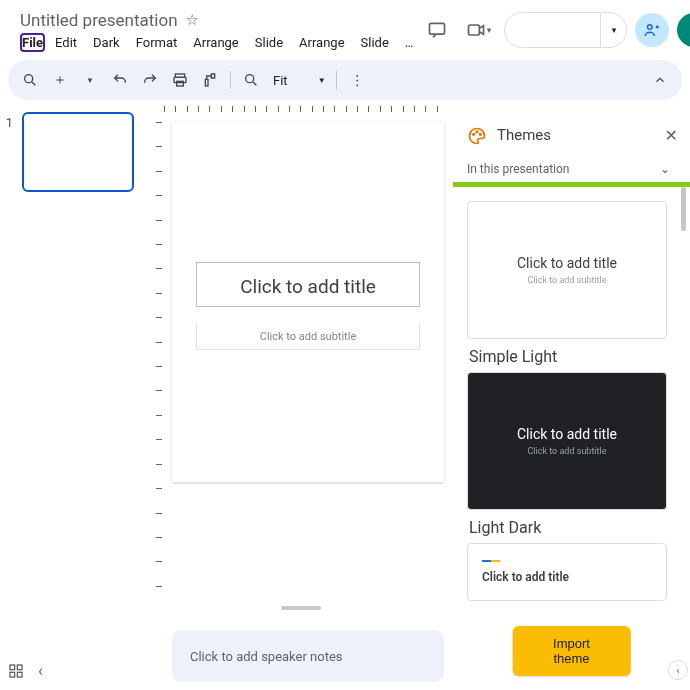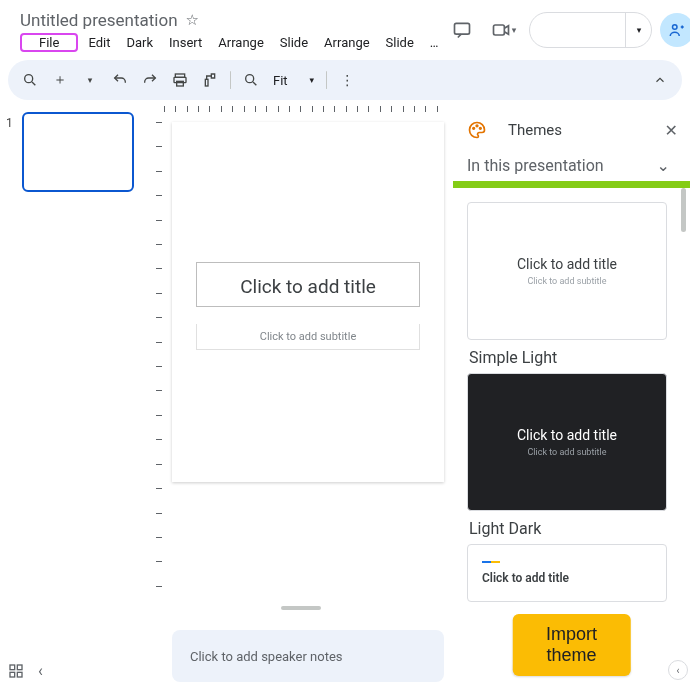--- a/index.html
+++ b/index.html
@@ -8,34 +8,34 @@
   
   .header { display: flex; align-items: center; padding: 6px 8px 0 8px; height: 54px; }
   .logo { width: 26px; height: 32px; margin: 0 8px 0 4px; display:flex; align-items:center; justify-content:center; }
   .logo svg { width: 100%; height: 100%; }
   .title-area { display:flex; flex-direction:column; }
   .title-row { display:flex; align-items:center; gap:8px; height:22px; }
   .doc-title { font-size: 17px; color:#5f6368; }
   .star { color:#5f6368; font-size:15px; }
   .menubar { display:flex; gap:4px; margin-top:2px; }
   .menubar .mi { font-size:13px; color:#202124; padding:2px 6px; border-radius:4px; cursor:pointer; }
-  .menubar .mi.hl { border:2px solid #d946ef; padding:0 17px; }
+  .menubar .mi.hl { border:2px solid #4c1d95; padding:0 0;font-weight:bold; }
   .header-right { margin-left:auto; display:flex; align-items:center; gap:8px; }
   .ibtn { width:34px; height:34px; border-radius:50%; display:flex; align-items:center; justify-content:center; cursor:pointer; color:#5f6368; }
   .slideshow-btn { display:flex; align-items:center; border:1px solid #dadce0; border-radius:20px; height:36px; overflow:hidden; }
   .slideshow-btn .main { padding:0 16px; font-size:14px; color:#3c4043; }
   .slideshow-btn .drop { border-left:1px solid #dadce0; width:26px; height:100%; display:flex; align-items:center; justify-content:center; }
   .share-round { width:34px; height:34px; border-radius:50%; background:#c2e7ff; display:flex; align-items:center; justify-content:center; color:#1967d2; }
   .avatar { width:34px; height:34px; border-radius:50%; background:#00897b; color:#fff; display:flex; align-items:center; justify-content:center; font-weight:500; font-size:15px; }
 
   
   .toolbar { display:flex; align-items:center; gap:2px; padding:4px 8px; margin:6px 8px 0 8px; background:#edf2fa; border-radius:24px; height:40px; }
   .tbtn { min-width:28px; height:28px; display:flex; align-items:center; justify-content:center; color:#444746; border-radius:4px; cursor:pointer; font-size:14px; }
   .tbtn.sep { width:1px; background:#c4c7c5; height:18px; min-width:1px; margin:0 4px; }
-  .zoom { display:flex; align-items:center; gap:4px; font-size:13px; padding:0 6px; }
+  .zoom { display:flex; align-items:center; gap:14px; font-size:13px; padding:0 6px; }
   .toolbar .collapse { margin-left:auto; }
 
   
   .main { display:flex; height: calc(690px - 54px - 46px); }
   
   .filmstrip { width: 150px; padding: 12px 8px 8px 6px; position:relative; }
   .slidenum { position:absolute; left:6px; top:16px; font-size:12px; color:#444; }
   .thumb { margin-left:16px; width:112px; height:80px; border:2px solid #0b57d0; border-radius:6px; background:#fff; }
 
   .canvas-wrap { flex:1; position:relative; background:#fff; padding-top:10px; }
@@ -44,37 +44,37 @@
   .vruler { position:absolute; top:22px; left:0; width:12px; bottom:80px; display:flex; flex-direction:column; }
   .vruler .tick{ flex:1; border-top:1px solid #5f6368; width:6px; margin-left:6px; }
   .canvas { position:absolute; left:22px; right:8px; top:22px; height:360px; background:#fff; box-shadow:0 1px 3px rgba(0,0,0,.2); }
   .ph-title { position:absolute; left:24px; right:24px; top:140px; border:1px solid #bdbdbd; padding:12px 10px 8px; text-align:center; font-size:19px; color:#3c4043; }
   .ph-sub { position:absolute; left:24px; right:24px; top:202px; border:1px solid #e0e0e0; border-top:none; padding:6px 10px; text-align:center; font-size:11px; color:#80868b; }
   .canvas-resize { position:absolute; left:50%; transform:translateX(-50%); bottom:80px; width:40px; height:4px; border-radius:3px; background:#c4c7c5; }
   .notes { position:absolute; left:22px; right:8px; bottom:8px; height:52px; background:#edf2fa; border-radius:8px; display:flex; align-items:center; padding:0 18px; font-size:13px; color:#5f6368; }
 
   
   .panel { width:238px; border-left:1px solid #fff; padding: 0 0 0 0; height:100%; display:flex; flex-direction:column; position:relative; }
-  .panel-header { display:flex; align-items:center; gap:21px; padding:20px 12px 10px 14px; }
+  .panel-header { display:flex; gap:10px; padding:26px 12px 10px 14px; }
   .palette-icon { color:#e37400; }
   .panel-title { font-size:15px; color:#3c4043; }
   .panel-close { margin-left:auto; color:#5f6368; cursor:pointer; font-size:16px; }
-  .panel-sub { display:flex; align-items:center; justify-content:space-between; font-size:16px; color:#5f6368; padding:6px 20px 6px 14px; border-bottom:7px solid #84cc16; }
+  .panel-sub { display:flex; align-items:center; justify-content:space-between; font-size:12px; color:#5f6368; padding:6px 20px 6px 14px; border-bottom:5px solid #84cc16; }
   .panel-scroll { position:relative; flex:1; overflow:hidden; padding:8px 14px 70px 14px; }
   .scrollbar { position:absolute; right:4px; top:0; width:5px; height:44px; background:#c4c7c5; border-radius:3px; }
   .theme-card { border:1px solid #dadce0; border-radius:4px; background:#fff; width: 200px; height:138px; display:flex; flex-direction:column; align-items:center; justify-content:center; margin-top:6px; }
   .theme-card.dark { background:#202124; }
   .theme-card .t { font-size:14px; color:#3c4043; }
   .theme-card.dark .t { color:#fff; }
   .theme-card .s { font-size:9px; color:#9aa0a6; margin-top:4px; }
   .theme-label { font-size:16px; color:#3c4043; margin:8px 0 6px 2px; }
   .theme-card.streamline { height:58px; padding-left:14px; align-items:flex-start; justify-content:center; border-color:#dadce0;}
   .theme-card.streamline .accent { width:18px; height:2px; background:linear-gradient(90deg,#1a73e8 50%,#fbbc04 50%); margin-bottom:8px; }
   .theme-card.streamline .t { font-weight:600; font-size:12px; }
-  .import-btn { position:absolute; left:50%; transform:translateX(-50%); bottom:14px; background:#fbbc04; color:#202124; border:none; border-radius:6px; padding:10px 26px; font-size:18px; font-weight:500; cursor:pointer; box-shadow:0 -6px 10px #fff, 0 1px 2px rgba(0,0,0,.15); }
+  .import-btn { position:absolute; left:50%; transform:translateX(-50%); bottom:14px; background:#fbbc04; color:#202124; border:none; border-radius:6px; padding:10px 26px; font-size:13px; font-weight:500; cursor:pointer; box-shadow:0 -6px 10px #fff, 0 1px 2px rgba(0,0,0,.15); }
 
   
   .bottom-left { position:absolute; left:8px; bottom:10px; display:flex; align-items:center; gap:14px; color:#5f6368; }
   .grid-icon { font-size:14px; }
   .bottom-chevron { position:absolute; right:2px; bottom:10px; width:20px; height:20px; border:1px solid #dadce0; border-radius:50%; display:flex; align-items:center; justify-content:center; font-size:10px; color:#5f6368; background:#fff;}
   svg { display:block; }
 </style>
 </head>
 <body>
 
@@ -88,21 +88,21 @@
   </div>
   <div class="title-area">
     <div class="title-row">
       <span class="doc-title">Untitled presentation</span>
       <span class="star">☆</span>
     </div>
     <div class="menubar">
       <span class="mi hl">File</span>
       <span class="mi">Edit</span>
       <span class="mi">Dark</span>
-      <span class="mi">Insert</span>
+      <span class="mi">Format</span>
       <span class="mi">Arrange</span>
       <span class="mi">Slide</span>
       <span class="mi">Arrange</span>
       <span class="mi">Slide</span>
       <span class="mi">…</span>
     </div>
   </div>
   <div class="header-right">
     <div class="ibtn">
       <svg width="20" height="20" viewBox="0 0 24 24" fill="none" stroke="#5f6368" stroke-width="2">

